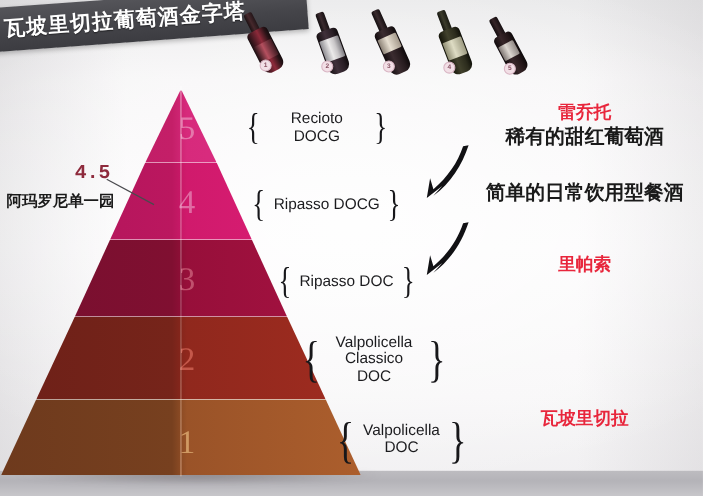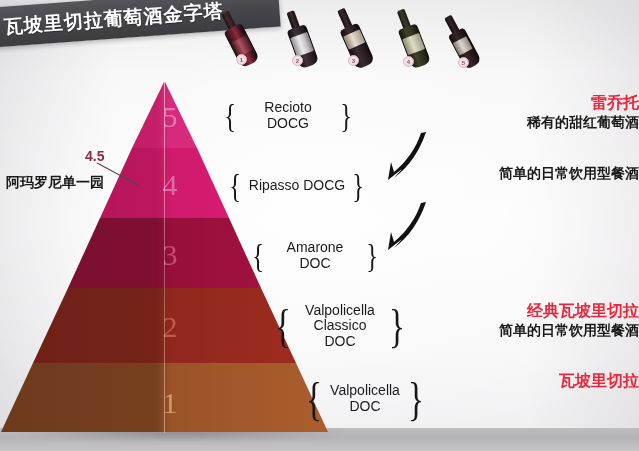--- a/index.html
+++ b/index.html
@@ -103,23 +103,23 @@
     line-height:1;
     font-weight:normal;
   }
   #apex-line{
     position:absolute; left:164px; top:0; width:1px; height:355px;
     background:linear-gradient(180deg, rgba(255,255,255,.55) 0%, rgba(255,255,255,.28) 60%, rgba(255,210,180,.55) 100%);
   }
 
   
   #callout45{
-    position:absolute; left:85px; top:148px;
-    color:#8e2a3c; font-size:14px; font-weight:bold;
-    font-family:Liberation Sans, sans-serif;
+    position:absolute; left:68px; top:148px;
+    color:#8e2a3c; font-size:18px; font-weight:bold;
+    font-family:Liberation Mono, monospace;
   }
   #callout-line{
     position:absolute; left:96px; top:162px;
     width:46px; height:26px;
   }
   #callout-cn{
     position:absolute; left:6px; top:174px;
     color:#1a1a1a; font-size:14px; font-weight:bold; white-space:nowrap;text-align:right;
   }
 
@@ -139,27 +139,27 @@
   .brace-label{
     font-family:"Liberation Sans","DejaVu Sans",sans-serif;
     font-weight:normal;
     text-align:center;
     line-height:1.12;
     white-space:pre-line;
     color:#1b1b1e;
   }
 
   
-  .rblock{ position:absolute; text-align:right; }
+  .rblock{ position:absolute; text-align:center; }
   .rtitle{
     color:#e8263c; font-weight:bold; font-size:16px; line-height:1.18;
     white-space:nowrap;
   }
   .rdesc{
-    color:#1a1a1a; font-weight:bold; font-size:14px; line-height:1.2;
+    color:#1a1a1a; font-weight:bold; font-size:18px; line-height:1.2;
     white-space:nowrap; margin-top:1px;
   }
 
   
   .arrow{ position:absolute; }
 </style>
 </head>
 <body>
 
 <div id="stage">
@@ -253,21 +253,21 @@
   </div>
 
   <div class="brace-row" style="left:222px; top:173px; width:150px; height:26px;">
     <span class="brace" style="font-size:34px;">{</span>
     <span class="brace-label" style="font-size:14px;">Ripasso DOCG</span>
     <span class="brace" style="font-size:34px;">}</span>
   </div>
 
   <div class="brace-row" style="left:250px; top:243px; width:130px; height:26px;">
     <span class="brace" style="font-size:34px;">{</span>
-    <span class="brace-label" style="font-size:14px;">Amarone DOC</span>
+    <span class="brace-label" style="font-size:14px;">Ripasso DOC</span>
     <span class="brace" style="font-size:34px;">}</span>
   </div>
 
   <div class="brace-row" style="left:272px; top:305px; width:136px; height:42px;">
     <span class="brace" style="font-size:46px;">{</span>
     <span class="brace-label" style="font-size:14px;">Valpolicella
 Classico DOC</span>
     <span class="brace" style="font-size:46px;">}</span>
   </div>
 
@@ -288,24 +288,21 @@
   <div class="rblock" style="left:424px; top:94px; width:215px;">
     <div class="rtitle">雷乔托</div>
     <div class="rdesc">稀有的甜红葡萄酒</div>
   </div>
 
   <div class="rblock" style="left:424px; top:164px; width:215px;">
     <div class="rdesc">简单的日常饮用型餐酒</div>
   </div>
 
   <div class="rblock" style="left:424px; top:232px; width:215px;">
-  </div>
-
-  <div class="rblock" style="left:424px; top:302px; width:215px;">
-    <div class="rtitle">经典瓦坡里切拉</div>
-    <div class="rdesc">简单的日常饮用型餐酒</div>
-  </div>
+    <div class="rtitle">里帕索</div>
+  </div>
+
 
   <div class="rblock" style="left:424px; top:372px; width:215px;">
     <div class="rtitle">瓦坡里切拉</div>
   </div>
 
 </div>
 
 </body></html>

